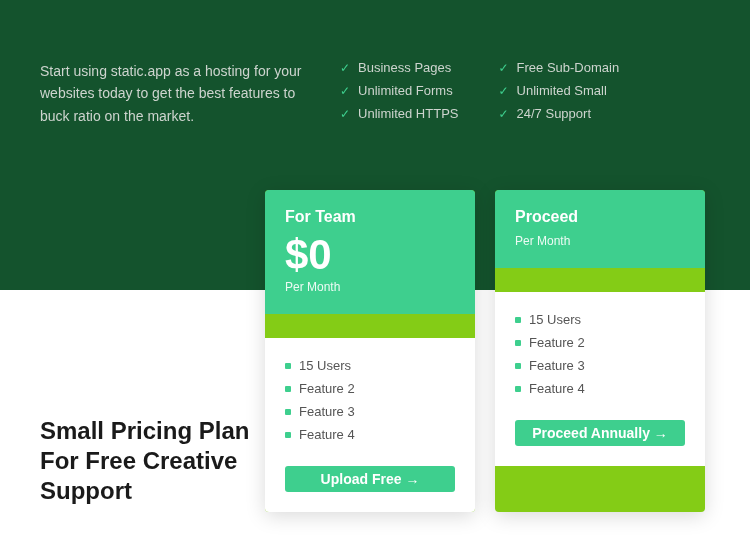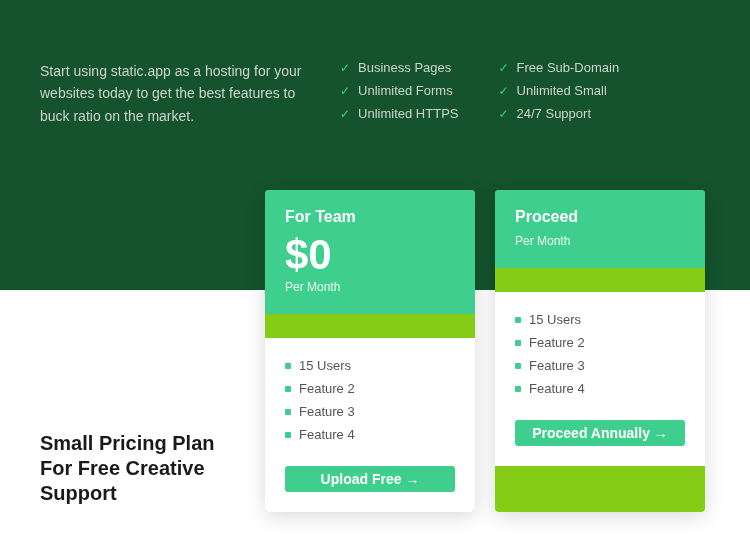--- a/index.html
+++ b/index.html
@@ -150,21 +150,21 @@
       text-align: center;
     }
 
     .bottom-headline {
       position: absolute;
       bottom: 40px;
       left: 40px;
     }
 
     .bottom-headline h2 {
-      font-size: 20px;
+      font-size: 24px;
       font-weight: 800;
       color: #1a1a1a;
       line-height: 1.25;
     }
   </style>
 </head>
 <body>
 
 <div class="top-section">
   <p class="intro-text">Start using static.app as a hosting for your websites today to get the best features to buck ratio on the market.</p>

